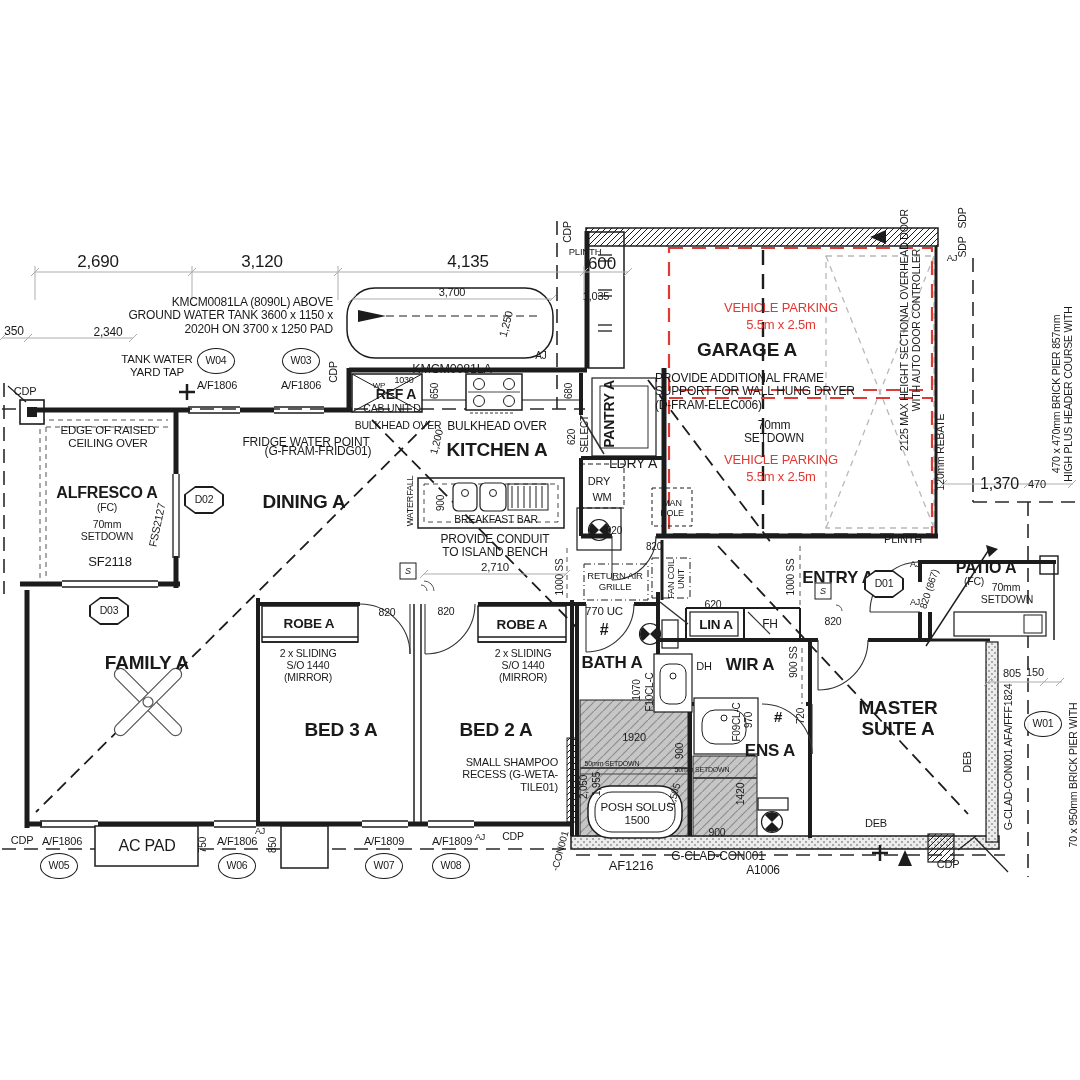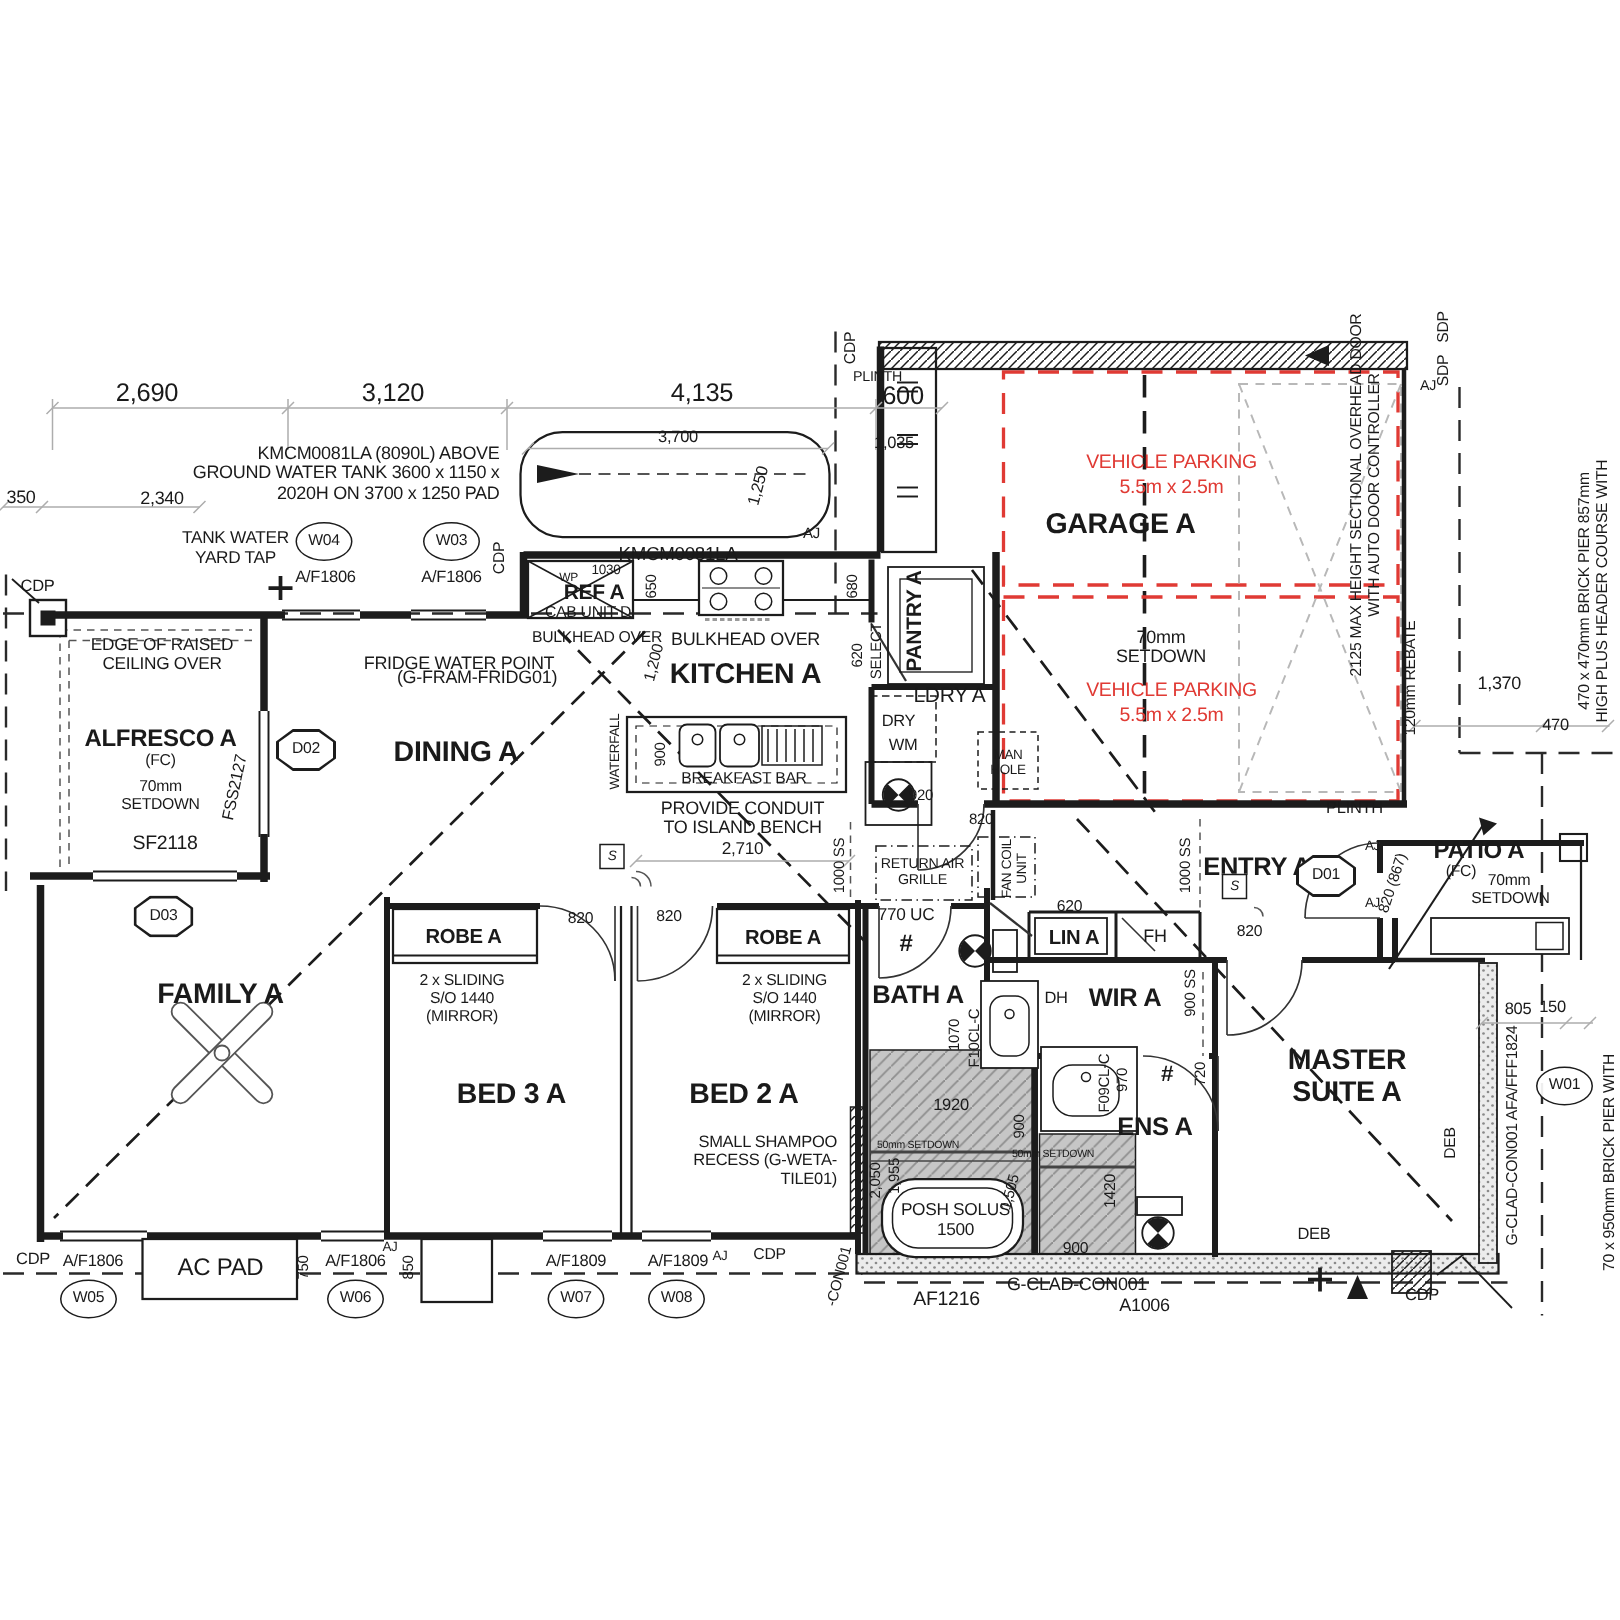--- a/index.html
+++ b/index.html
@@ -352,31 +352,34 @@
       <div class="lbl" style="left: 318px; top: 452px; font-size: 12px; transform: translate(-50%, -50%) rotate(0deg);">(G-FRAM-FRIDG01)</div>
       <div class="lbl" style="left: 437px; top: 442px; font-size: 10.5px; transform: translate(-50%, -50%) rotate(-75deg);">1,200</div>
       <div class="lbl" style="left: 572px; top: 437px; font-size: 10px; transform: translate(-50%, -50%) rotate(-90deg);">620</div>
       <div class="lbl" style="left: 585px; top: 434px; font-size: 10px; transform: translate(-50%, -50%) rotate(-90deg);">SELECT</div>
       <div class="lbl" style="left: 610px; top: 414px; font-size: 14px; font-weight: 700; transform: translate(-50%, -50%) rotate(-90deg);">PANTRY A</div>
       <div class="lbl" style="left: 747px; top: 350px; font-size: 19px; font-weight: 700; transform: translate(-50%, -50%) rotate(0deg);">GARAGE A</div>
       <div class="lbl" style="left: 781px; top: 308px; font-size: 13px; color: rgb(224, 58, 52); transform: translate(-50%, -50%) rotate(0deg);">VEHICLE PARKING</div>
       <div class="lbl" style="left: 781px; top: 325px; font-size: 13px; color: rgb(224, 58, 52); transform: translate(-50%, -50%) rotate(0deg);">5.5m x 2.5m</div>
       <div class="lbl" style="left: 781px; top: 460px; font-size: 13px; color: rgb(224, 58, 52); transform: translate(-50%, -50%) rotate(0deg);">VEHICLE PARKING</div>
       <div class="lbl" style="left: 781px; top: 477px; font-size: 13px; color: rgb(224, 58, 52); transform: translate(-50%, -50%) rotate(0deg);">5.5m x 2.5m</div>
+      <div class="lbl" style="left: 655px; top: 392px; font-size: 12px; transform: translate(0px, -50%) rotate(0deg); text-align: left;">PROVIDE ADDITIONAL FRAME
+SUPPORT FOR WALL HUNG DRYER
+(D-FRAM-ELEC006)</div>
       <div class="lbl" style="left: 774px; top: 432px; font-size: 12px; transform: translate(-50%, -50%) rotate(0deg);">70mm
 SETDOWN</div>
       <div class="lbl" style="left: 672px; top: 508px; font-size: 9px; transform: translate(-50%, -50%) rotate(0deg);">MAN
 HOLE</div>
       <div class="lbl" style="left: 911px; top: 330px; font-size: 10.5px; transform: translate(-50%, -50%) rotate(-90deg);">2125 MAX HEIGHT SECTIONAL OVERHEAD DOOR
 WITH AUTO DOOR CONTROLLER</div>
       <div class="lbl" style="left: 941px; top: 452px; font-size: 10.5px; transform: translate(-50%, -50%) rotate(-90deg);">120mm REBATE</div>
       <div class="lbl" style="left: 903px; top: 539px; font-size: 11px; transform: translate(-50%, -50%) rotate(0deg);">PLINTH</div>
       <div class="lbl" style="left: 1063px; top: 394px; font-size: 10.5px; transform: translate(-50%, -50%) rotate(-90deg);">470 x 470mm BRICK PIER 857mm
 HIGH PLUS HEADER COURSE WITH</div>
-      <div class="lbl" style="left: 987px; top: 456px; font-size: 12px; transform: translate(-50%, -50%) rotate(0deg); padding-left: 25px;">1,370</div>
+      <div class="lbl" style="left: 987px; top: 484px; font-size: 16px; transform: translate(-50%, -50%) rotate(0deg); padding-left: 25px;">1,370</div>
       <div class="lbl" style="left: 1037px; top: 484px; font-size: 11px; transform: translate(-50%, -50%) rotate(0deg);">470</div>
       <div class="lbl" style="left: 599px; top: 481px; font-size: 11px; transform: translate(-50%, -50%) rotate(0deg);">DRY</div>
       <div class="lbl" style="left: 633px; top: 464px; font-size: 14px; font-weight: 400; transform: translate(-50%, -50%) rotate(0deg);">LDRY A</div>
       <div class="lbl" style="left: 602px; top: 497px; font-size: 11px; transform: translate(-50%, -50%) rotate(0deg);">WM</div>
       <div class="lbl" style="left: 614px; top: 531px; font-size: 10px; transform: translate(-50%, -50%) rotate(0deg);">920</div>
       <div class="lbl" style="left: 654px; top: 547px; font-size: 10px; transform: translate(-50%, -50%) rotate(0deg);">820</div>
       <div class="lbl" style="left: 615px; top: 582px; font-size: 9.5px; transform: translate(-50%, -50%) rotate(0deg);">RETURN AIR
 GRILLE</div>
       <div class="lbl" style="left: 676px; top: 579px; font-size: 9px; transform: translate(-50%, -50%) rotate(-90deg);">FAN COIL
 UNIT</div>

